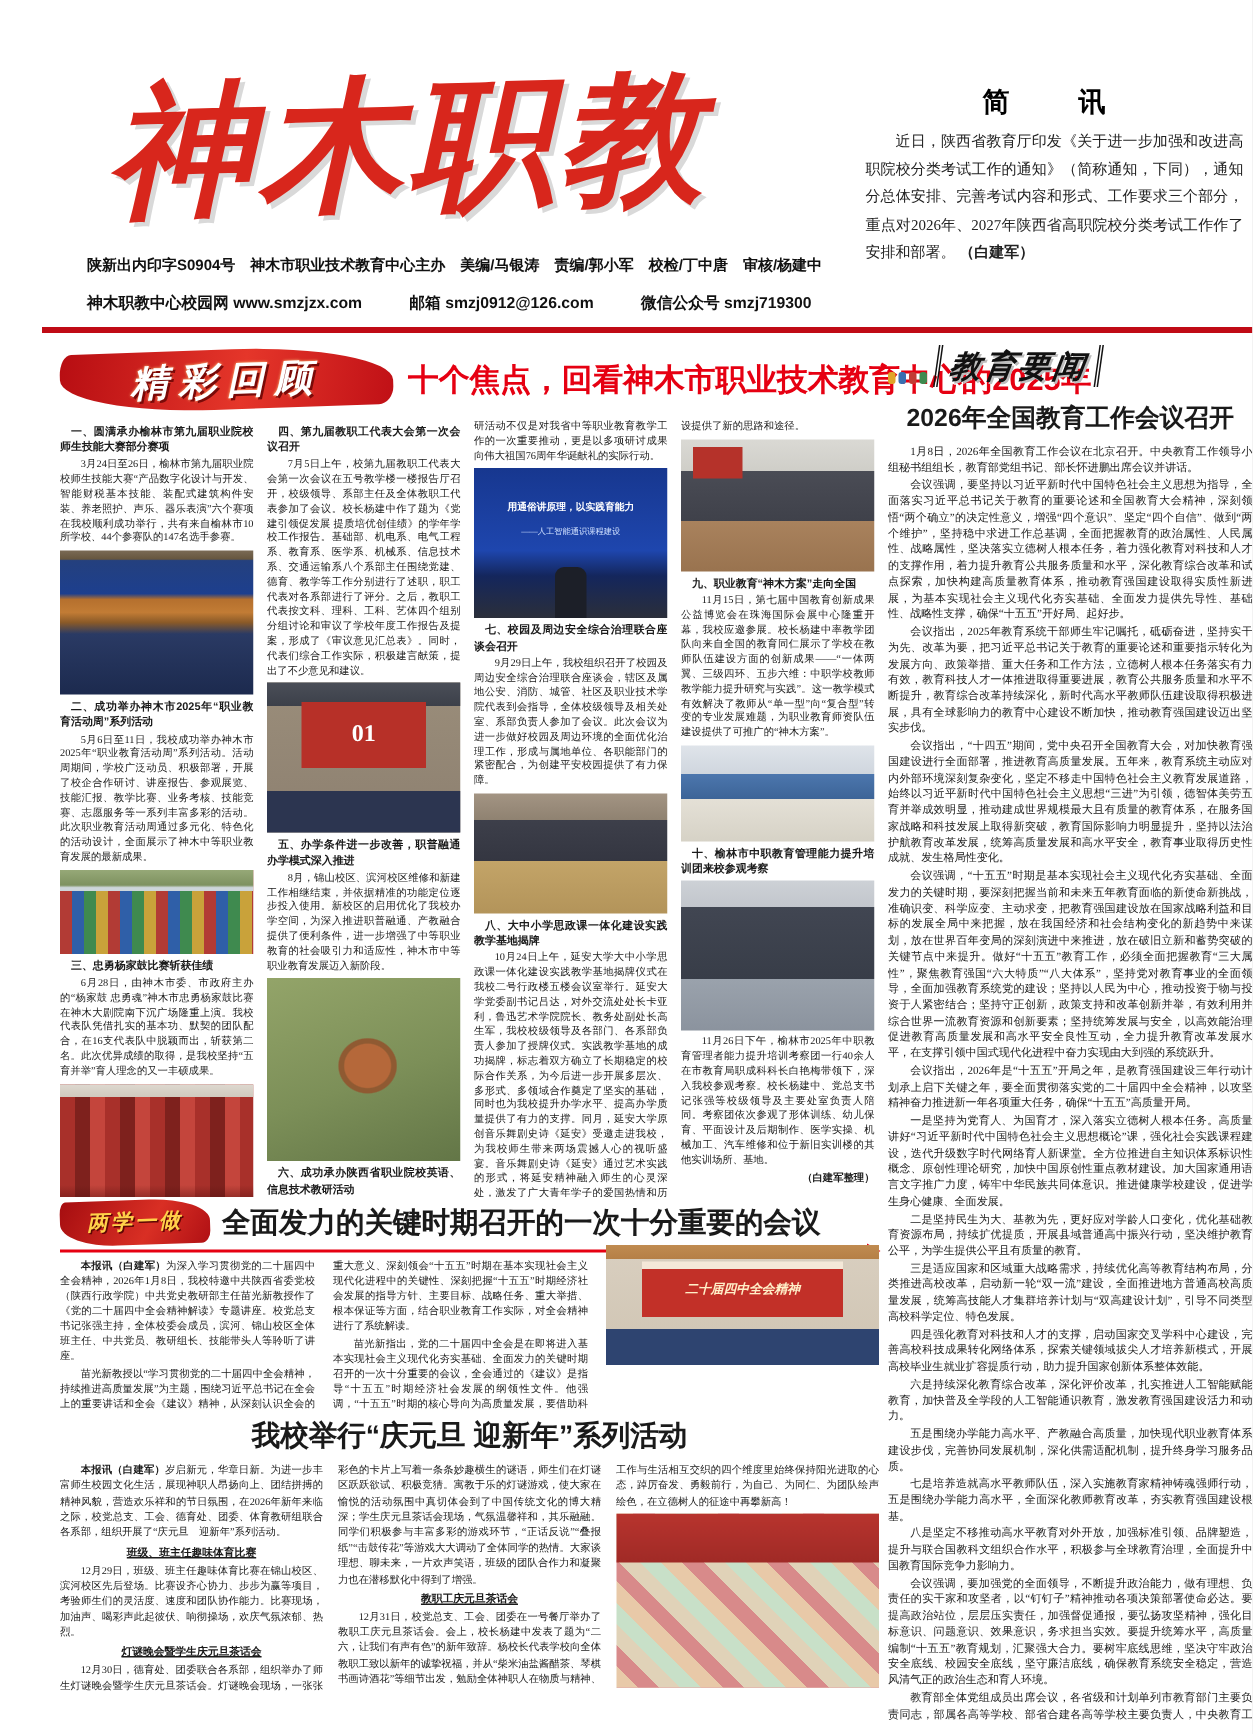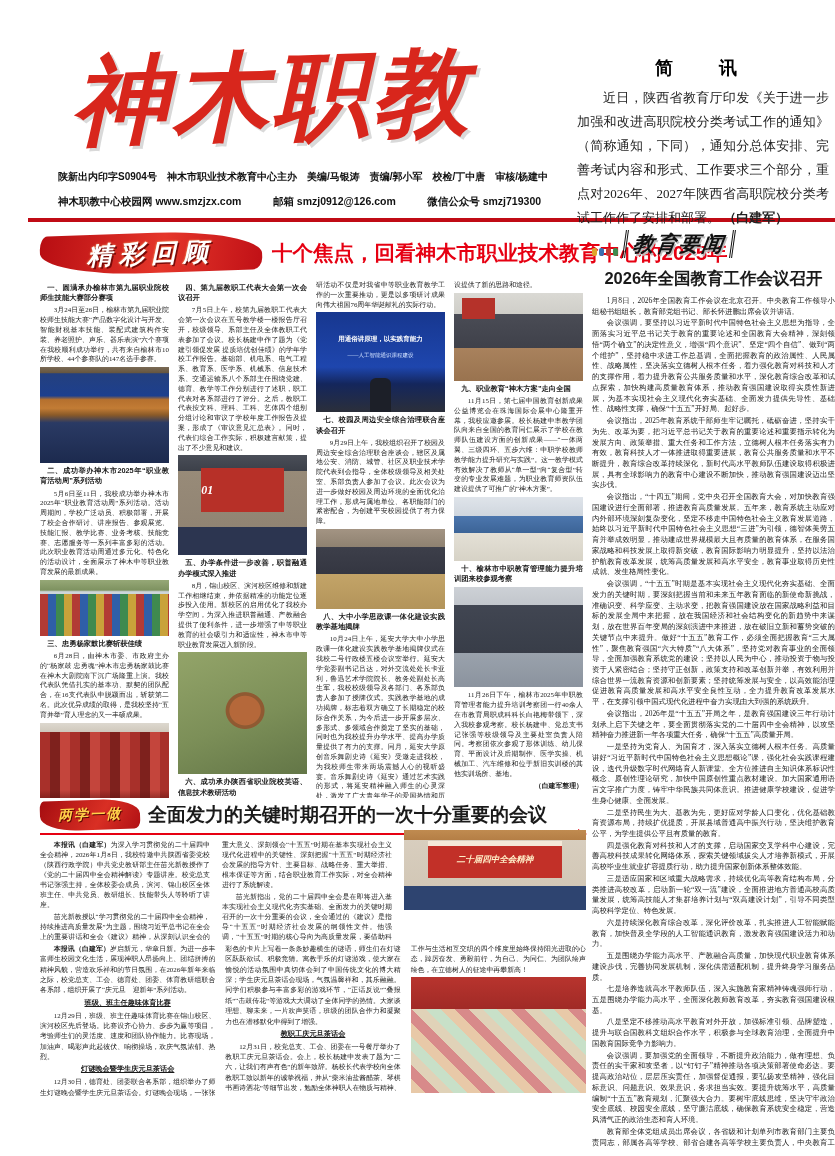--- a/index.html
+++ b/index.html
@@ -23,21 +23,21 @@
   .db-issue{font-weight:bold;font-size:11px;margin-top:1px;}
   .qr{width:42px;height:42px;margin:3px auto 1px;position:relative;border:1px solid #222;
     background-image:repeating-linear-gradient(0deg,#111 0 2px,transparent 2px 4px),
                      repeating-linear-gradient(90deg,#111 0 2px,#fff 2px 4px);}
   .qr::after{content:"";position:absolute;left:17px;top:17px;width:8px;height:8px;background:#c00b15;border:1px solid #fff;}
   .db-scan{font-size:6px;}
   .db-total{font-weight:bold;font-size:10px;margin-top:3px;}
   .brief{position:absolute;left:577px;top:56px;width:252px;}
   .brief-title{text-align:center;color:#000000;font-weight:900;font-size:18px;letter-spacing:14px;
     font-family:"Liberation Sans",sans-serif;margin-bottom:6px;}
-  .brief-body{font-size:13px;line-height:1.85;text-align:justify;text-indent:2em;color:#222;}
+  .brief-body{font-size:10px;line-height:1.85;text-align:justify;text-indent:2em;color:#222;}
   .brief-body b{font-family:"Liberation Sans",sans-serif;}
   
   .feature{position:absolute;left:40px;top:230px;width:546px;}
   .feat-head{display:flex;align-items:center;gap:10px;height:46px;}
   .feat-banner{flex:0 0 222px;height:40px;background:linear-gradient(100deg,#b70d12,#e5362a 55%,#c01016);
     border-radius:8px 48% 10px 46%/14px 60% 12px 58%;transform:rotate(-2deg);
     display:flex;align-items:center;justify-content:center;}
   .feat-banner span{font-style:italic;font-weight:900;font-size:25px;letter-spacing:7px;color:#fff;
     font-family:"DejaVu Serif",serif;text-shadow:1.5px 1.5px 0 #7a0a08,0 0 2px #ffd98a;}
   .feat-headline{color:#e60012;font-weight:900;font-size:20.5px;font-family:"Liberation Sans",sans-serif;white-space:nowrap;}
@@ -52,21 +52,21 @@
   .ph1{height:96px;background:linear-gradient(180deg,#7a6a55 0%,#66563f 6%,#24407e 7%,#1d3f8e 30%,#b5702e 34%,#c27c35 43%,#8a5a28 50%,#2a3a64 58%,#1c2a4e 100%);}
   .ph2{height:56px;background:linear-gradient(180deg,#96a877 0%,#7e9260 18%,#cdd6da 21%,#cdd6da 25%,rgba(0,0,0,0) 25%),
        repeating-linear-gradient(90deg,#b23b35 0 8px,#2f5fa8 8px 16px,#3f8a4f 16px 24px,#c9a23a 24px 32px);}
   .ph3{height:86px;background:linear-gradient(180deg,#ddd8cf 0%,#d0c9bd 10%,rgba(0,0,0,0) 10%),
        linear-gradient(0deg,#58120f 0%,rgba(88,18,15,0) 22%),
        repeating-linear-gradient(90deg,#a8302a 0 10px,#7e211d 10px 20px,#c4453c 20px 30px);}
   .ph4{height:100px;background:linear-gradient(180deg,#4a4e58 0%,#3c4049 16%,rgba(0,0,0,0) 16%),
        linear-gradient(0deg,#2c3550 0 28%,rgba(44,53,80,0) 28%),
        linear-gradient(180deg,#9a8d7a 0%,#8d8070 100%);}
   .ph4 .scr{position:absolute;left:18%;right:18%;top:13%;height:44%;background:#b73028;
-       display:flex;align-items:center;justify-content:flex-start;color:#fff;font-weight:bold;font-size:12px;font-style:italic;}
+       display:flex;align-items:center;justify-content:center;color:#fff;font-weight:bold;font-size:16px;}
   .ph5{height:122px;background:radial-gradient(ellipse at 52% 48%,#b5683a 0 16%,#8f5a32 17% 20%,rgba(0,0,0,0) 21%),
        linear-gradient(160deg,#93a469 0%,#7c8f58 55%,#637647 100%);}
   .ph6{height:100px;background:linear-gradient(180deg,#17378f 0%,#1e46ae 55%,#14265c 72%,#2b2f3a 100%);}
   .ph6 .l1{position:absolute;left:4%;right:4%;top:22%;text-align:center;color:#fff;font-weight:bold;font-size:6.5px;}
   .ph6 .l2{position:absolute;left:4%;right:4%;top:40%;text-align:center;color:#cfe0ff;font-size:5.5px;}
   .ph6::after{content:"";position:absolute;left:42%;bottom:0;width:16%;height:34%;background:#1c1f28;border-radius:6px 6px 0 0;}
   .ph7{height:80px;background:linear-gradient(180deg,#a39483 0%,#8f8271 22%,#3d3f4a 22%,#343641 56%,#c3a468 56%,#b3945a 100%);}
   .ph8{height:88px;background:linear-gradient(180deg,#dad9d4 0%,#cfcec8 24%,#4a4c55 24%,#3f414a 62%,#a9825d 62%,#99734f 100%);}
   .ph8::after{content:"";position:absolute;left:6%;top:6%;width:26%;height:24%;background:#b5322a;}
   .ph9{height:64px;background:linear-gradient(180deg,#dfe4ea 0%,#cfd6de 30%,#4c76ad 30%,#3c6497 56%,#e4e0d6 56%,#d6d2c6 100%);}
@@ -207,22 +207,22 @@
     </div>
     <div class="edu-headline">2026年全国教育工作会议召开</div>
     <p>1月8日，2026年全国教育工作会议在北京召开。中央教育工作领导小组秘书组组长，教育部党组书记、部长怀进鹏出席会议并讲话。</p>
     <p>会议强调，要坚持以习近平新时代中国特色社会主义思想为指导，全面落实习近平总书记关于教育的重要论述和全国教育大会精神，深刻领悟“两个确立”的决定性意义，增强“四个意识”、坚定“四个自信”、做到“两个维护”，坚持稳中求进工作总基调，全面把握教育的政治属性、人民属性、战略属性，坚决落实立德树人根本任务，着力强化教育对科技和人才的支撑作用，着力提升教育公共服务质量和水平，深化教育综合改革和试点探索，加快构建高质量教育体系，推动教育强国建设取得实质性新进展，为基本实现社会主义现代化夯实基础、全面发力提供先导性、基础性、战略性支撑，确保“十五五”开好局、起好步。</p>
     <p>会议指出，2025年教育系统干部师生牢记嘱托，砥砺奋进，坚持实干为先、改革为要，把习近平总书记关于教育的重要论述和重要指示转化为发展方向、政策举措、重大任务和工作方法，立德树人根本任务落实有力有效，教育科技人才一体推进取得重要进展，教育公共服务质量和水平不断提升，教育综合改革持续深化，新时代高水平教师队伍建设取得积极进展，具有全球影响力的教育中心建设不断加快，推动教育强国建设迈出坚实步伐。</p>
     <p>会议指出，“十四五”期间，党中央召开全国教育大会，对加快教育强国建设进行全面部署，推进教育高质量发展。五年来，教育系统主动应对内外部环境深刻复杂变化，坚定不移走中国特色社会主义教育发展道路，始终以习近平新时代中国特色社会主义思想“三进”为引领，德智体美劳五育并举成效明显，推动建成世界规模最大且有质量的教育体系，在服务国家战略和科技发展上取得新突破，教育国际影响力明显提升，坚持以法治护航教育改革发展，统筹高质量发展和高水平安全，教育事业取得历史性成就、发生格局性变化。</p>
     <p>会议强调，“十五五”时期是基本实现社会主义现代化夯实基础、全面发力的关键时期，要深刻把握当前和未来五年教育面临的新使命新挑战，准确识变、科学应变、主动求变，把教育强国建设放在国家战略利益和目标的发展全局中来把握，放在我国经济和社会结构变化的新趋势中来谋划，放在世界百年变局的深刻演进中来推进，放在破旧立新和蓄势突破的关键节点中来提升。做好“十五五”教育工作，必须全面把握教育“三大属性”，聚焦教育强国“六大特质”“八大体系”，坚持党对教育事业的全面领导，全面加强教育系统党的建设；坚持以人民为中心，推动投资于物与投资于人紧密结合；坚持守正创新，政策支持和改革创新并举，有效利用并综合世界一流教育资源和创新要素；坚持统筹发展与安全，以高效能治理促进教育高质量发展和高水平安全良性互动，全力提升教育改革发展水平，在支撑引领中国式现代化进程中奋力实现由大到强的系统跃升。</p>
     <p>会议指出，2026年是“十五五”开局之年，是教育强国建设三年行动计划承上启下关键之年，要全面贯彻落实党的二十届四中全会精神，以攻坚精神奋力推进新一年各项重大任务，确保“十五五”高质量开局。</p>
     <p>一是坚持为党育人、为国育才，深入落实立德树人根本任务。高质量讲好“习近平新时代中国特色社会主义思想概论”课，强化社会实践课程建设，迭代升级数字时代网络育人新课堂。全方位推进自主知识体系标识性概念、原创性理论研究，加快中国原创性重点教材建设。加大国家通用语言文字推广力度，铸牢中华民族共同体意识。推进健康学校建设，促进学生身心健康、全面发展。</p>
     <p>二是坚持民生为大、基教为先，更好应对学龄人口变化，优化基础教育资源布局，持续扩优提质，开展县域普通高中振兴行动，坚决维护教育公平，为学生提供公平且有质量的教育。</p>
+    <p>三是适应国家和区域重大战略需求，持续优化高等教育结构布局，分类推进高校改革，启动新一轮“双一流”建设，全面推进地方普通高校高质量发展，统筹高技能人才集群培养计划与“双高建设计划”，引导不同类型高校科学定位、特色发展。</p>
     <p>四是强化教育对科技和人才的支撑，启动国家交叉学科中心建设，完善高校科技成果转化网络体系，探索关键领域拔尖人才培养新模式，开展高校毕业生就业扩容提质行动，助力提升国家创新体系整体效能。</p>
-    <p>三是适应国家和区域重大战略需求，持续优化高等教育结构布局，分类推进高校改革，启动新一轮“双一流”建设，全面推进地方普通高校高质量发展，统筹高技能人才集群培养计划与“双高建设计划”，引导不同类型高校科学定位、特色发展。</p>
     <p>六是持续深化教育综合改革，深化评价改革，扎实推进人工智能赋能教育，加快普及全学段的人工智能通识教育，激发教育强国建设活力和动力。</p>
     <p>五是围绕办学能力高水平、产教融合高质量，加快现代职业教育体系建设步伐，完善协同发展机制，深化供需适配机制，提升终身学习服务品质。</p>
     <p>七是培养造就高水平教师队伍，深入实施教育家精神铸魂强师行动，五是围绕办学能力高水平，全面深化教师教育改革，夯实教育强国建设根基。</p>
     <p>八是坚定不移推动高水平教育对外开放，加强标准引领、品牌塑造，提升与联合国教科文组织合作水平，积极参与全球教育治理，全面提升中国教育国际竞争力影响力。</p>
     <p>会议强调，要加强党的全面领导，不断提升政治能力，做有理想、负责任的实干家和攻坚者，以“钉钉子”精神推动各项决策部署使命必达。要提高政治站位，层层压实责任，加强督促通报，要弘扬攻坚精神，强化目标意识、问题意识、效果意识，务求担当实效。要提升统筹水平，高质量编制“十五五”教育规划，汇聚强大合力。要树牢底线思维，坚决守牢政治安全底线、校园安全底线，坚守廉洁底线，确保教育系统安全稳定，营造风清气正的政治生态和育人环境。</p>
     <p>教育部全体党组成员出席会议，各省级和计划单列市教育部门主要负责同志，部属各高等学校、部省合建各高等学校主要负责人，中央教育工作领导小组秘书组秘书局、教育部机关各司局和直属单位主要负责同志，中央纪委国家监委驻教育部纪检监察组负责同志参加会议，中央教育工作领导小组成员单位联络员、中央和国家机关有关司局负责同志应邀参加会议。</p>
 
   </div>
 
   <div class="report">
@@ -239,20 +239,21 @@
       <p>苗光新指出，党的二十届四中全会是在即将进入基本实现社会主义现代化夯实基础、全面发力的关键时期召开的一次十分重要的会议，全会通过的《建议》是指导“十五五”时期经济社会发展的纲领性文件。他强调，“十五五”时期的核心导向为高质量发展，要借助科技自立自强、深化市场经济体制改革、扩大高水平开放等举措达成主要目标。</p>
     </div>
     <div class="ph11">
       <div class="scr">
           <span>二十届四中全会精神</span>
         </div>
     </div>
   </div>
 
   <div class="ny">
+    <div class="ny-headline">我校举行“庆元旦 迎新年”系列活动</div>
     <div class="ny-body">
       <p><span class="lead">本报讯（白建军）</span><span>岁启新元，华章日新。为进一步丰富师生校园文化生活，展现神职人昂扬向上、团结拼搏的精神风貌，营造欢乐祥和的节日氛围，在2026年新年来临之际，校党总支、工会、德育处、团委、体育教研组联合各系部，组织开展了“庆元旦　迎新年”系列活动。</span></p>
       <div class="nyh">班级、班主任趣味体育比赛</div>
       <p>12月29日，班级、班主任趣味体育比赛在锦山校区、滨河校区先后登场。比赛设齐心协力、步步为赢等项目，考验师生们的灵活度、速度和团队协作能力。比赛现场，加油声、喝彩声此起彼伏、响彻操场，欢庆气氛浓郁、热烈。</p>
       <div class="nyh">灯谜晚会暨学生庆元旦茶话会</div>
       <p>12月30日，德育处、团委联合各系部，组织举办了师生灯谜晚会暨学生庆元旦茶话会。灯谜晚会现场，一张张彩色的卡片上写着一条条妙趣横生的谜语，师生们在灯谜区跃跃欲试、积极竞猜。寓教于乐的灯谜游戏，使大家在愉悦的活动氛围中真切体会到了中国传统文化的博大精深；学生庆元旦茶话会现场，气氛温馨祥和，其乐融融。同学们积极参与丰富多彩的游戏环节，“正话反说”“叠报纸”“击鼓传花”等游戏大大调动了全体同学的热情。大家谈理想、聊未来，一片欢声笑语，班级的团队合作力和凝聚力也在潜移默化中得到了增强。</p>
       <div class="nyh">教职工庆元旦茶话会</div>
       <p>12月31日，校党总支、工会、团委在一号餐厅举办了教职工庆元旦茶话会。会上，校长杨建中发表了题为“二六，让我们有声有色”的新年致辞。杨校长代表学校向全体教职工致以新年的诚挚祝福，并从“柴米油盐酱醋茶、琴棋书画诗酒花”等细节出发，勉励全体神职人在物质与精神、工作与生活相互交织的四个维度里始终保持阳光进取的心态，踔厉奋发、勇毅前行，为自己、为同仁、为团队绘声绘色，在立德树人的征途中再攀新高！</p>
       <div class="ph ph12"></div>
     </div>

